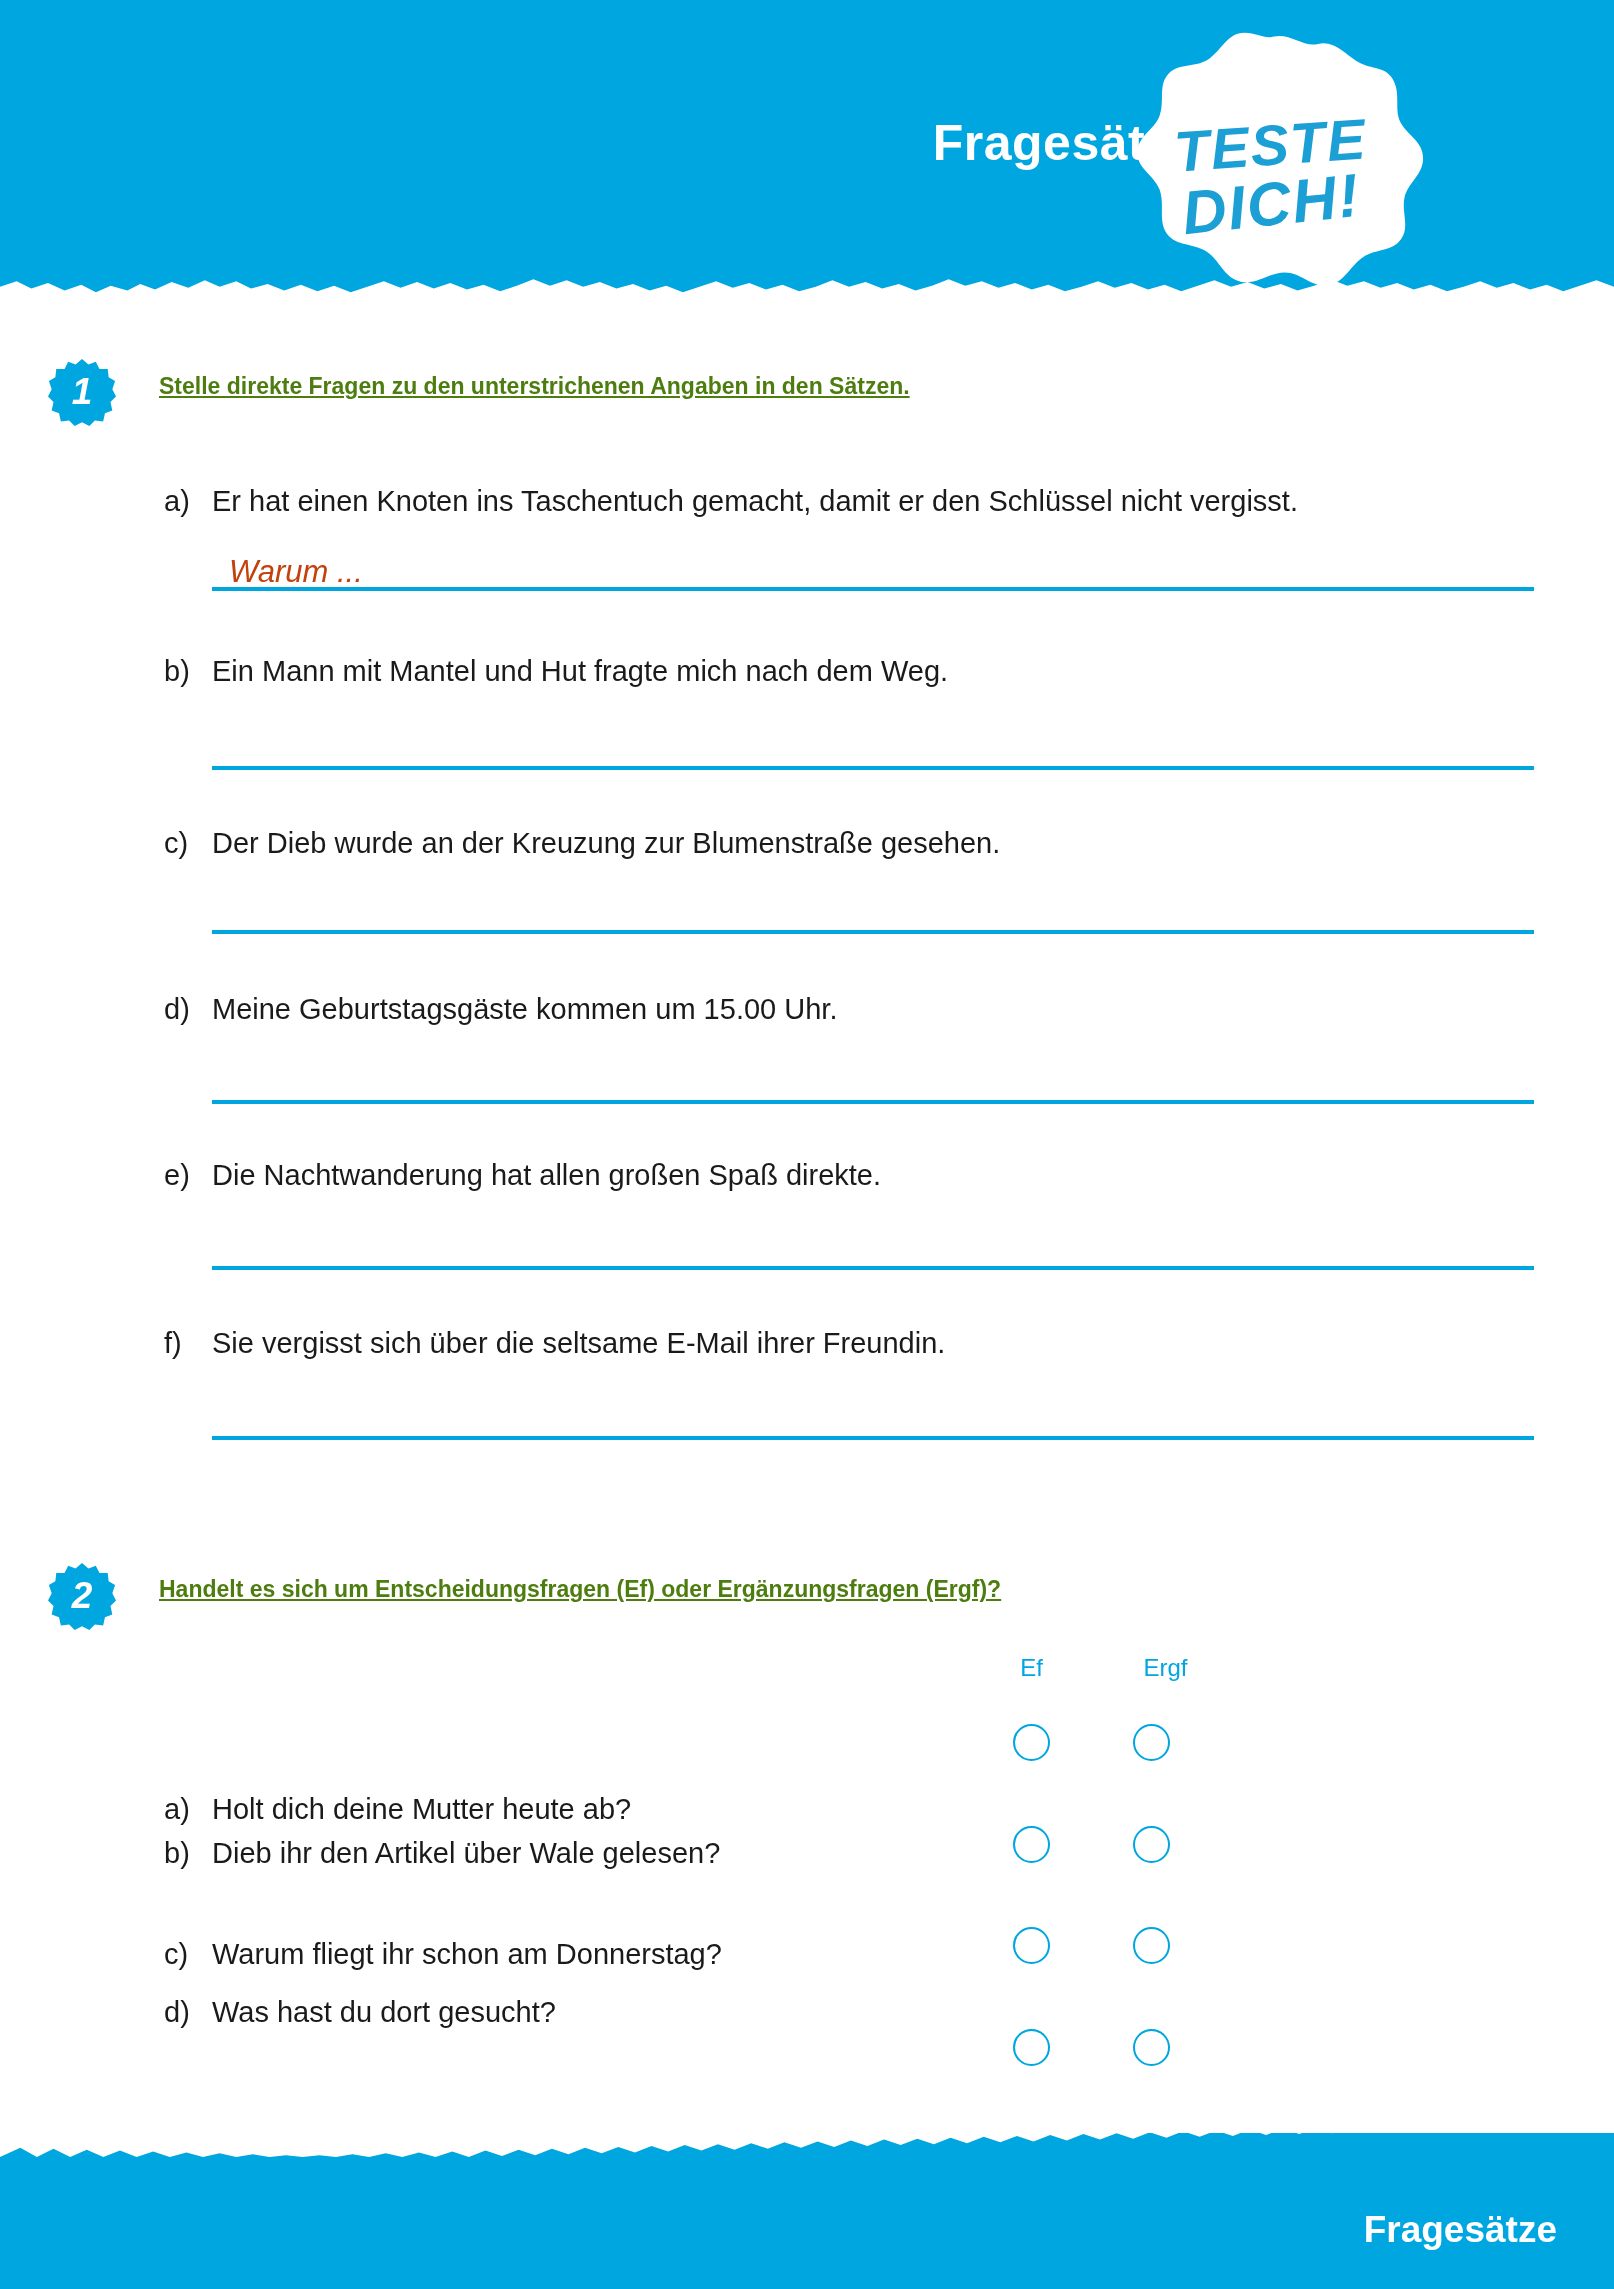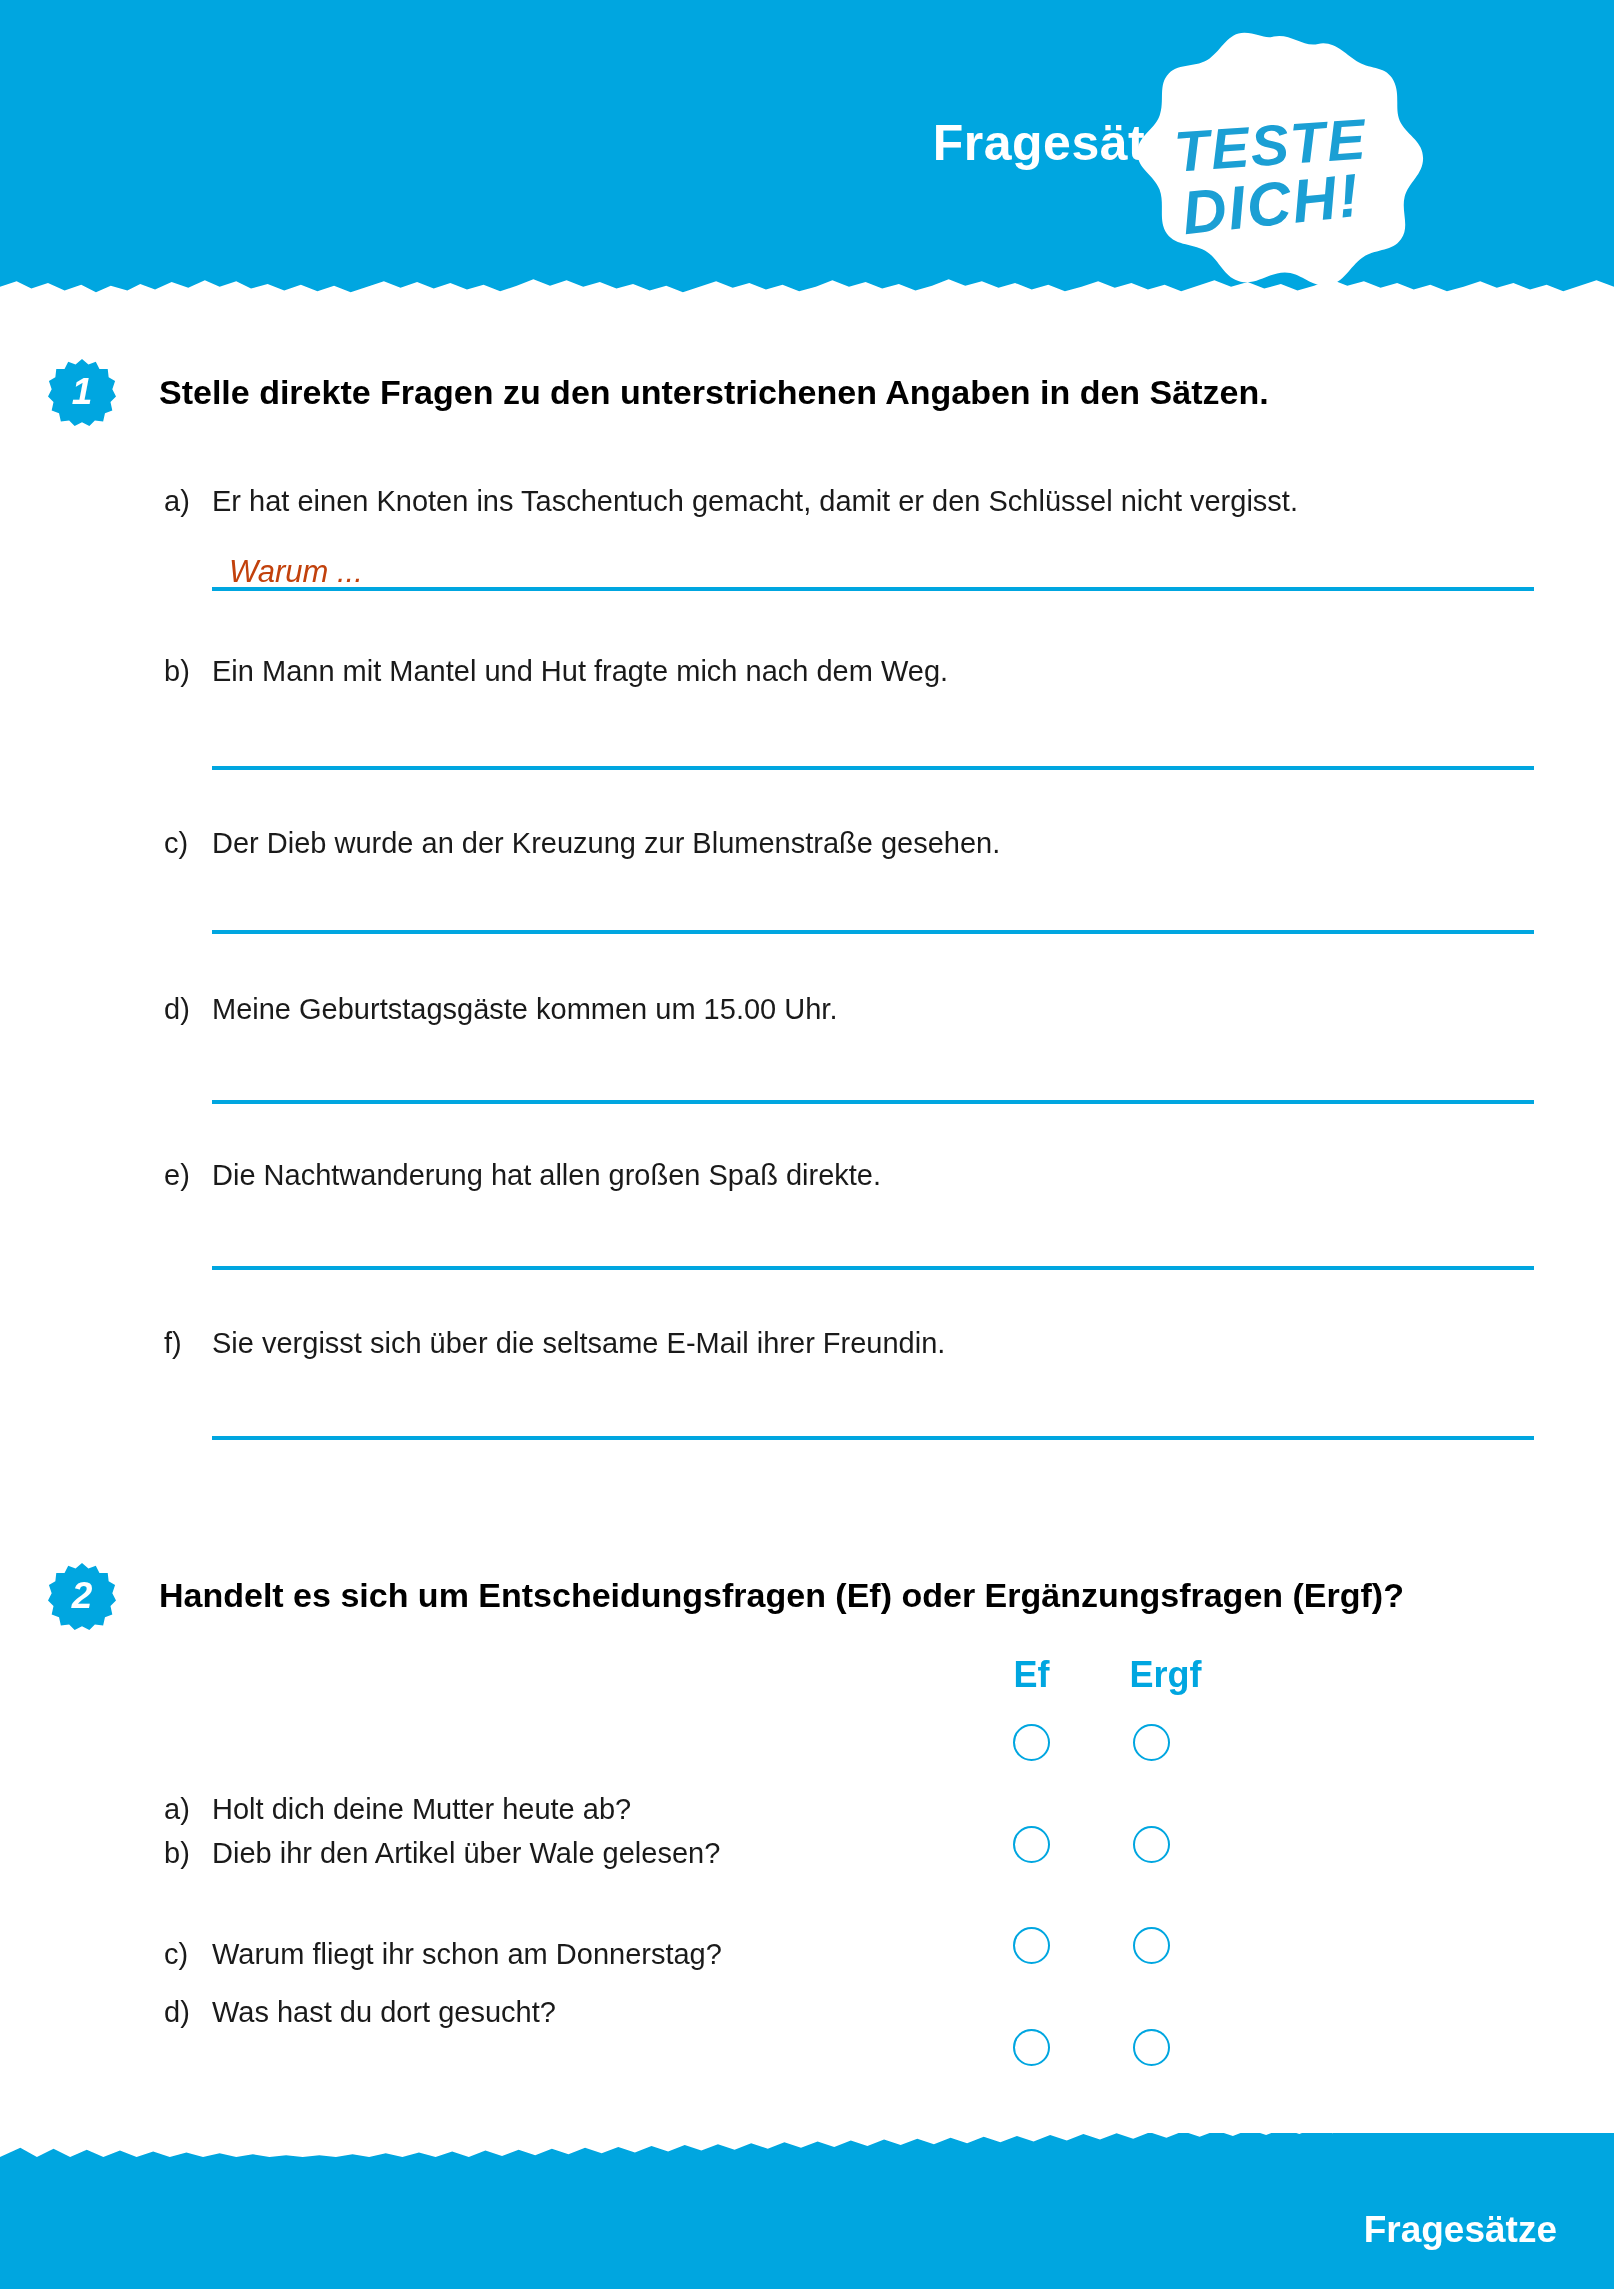--- a/index.html
+++ b/index.html
@@ -99,24 +99,25 @@
     align-items: center;
     justify-content: center;
     color: #ffffff;
     font-size: 37px;
     font-weight: bold;
     font-style: italic;
   }
   .ex-instruction {
     position: absolute;
     left: 159px;
-    font-size: 34px;
-    font-weight: bold;
-    color: #000000;
-    white-space: nowrap;
+    font-size: 23px;
+    font-weight: bold;
+    color: #4d7c0f;
+    white-space: nowrap;
+    text-decoration: underline;
   }
 
   
   .item {
     position: absolute;
     left: 164px;
     font-size: 29px;
     color: #1a1a1a;
     white-space: nowrap;
     line-height: 1;
@@ -143,22 +144,22 @@
     left: 229px;
     font-size: 31px;
     font-style: italic;
     color: #c2410c;
     white-space: nowrap;
   }
 
   
   .col-header {
     position: absolute;
-    font-size: 36px;
-    font-weight: bold;
+    font-size: 24px;
+    font-weight: normal;
     color: #00a6e0;
     white-space: nowrap;
     text-align: center;
   }
   .q-item {
     position: absolute;
     left: 164px;
     font-size: 29px;
     color: #1a1a1a;
     white-space: nowrap;

